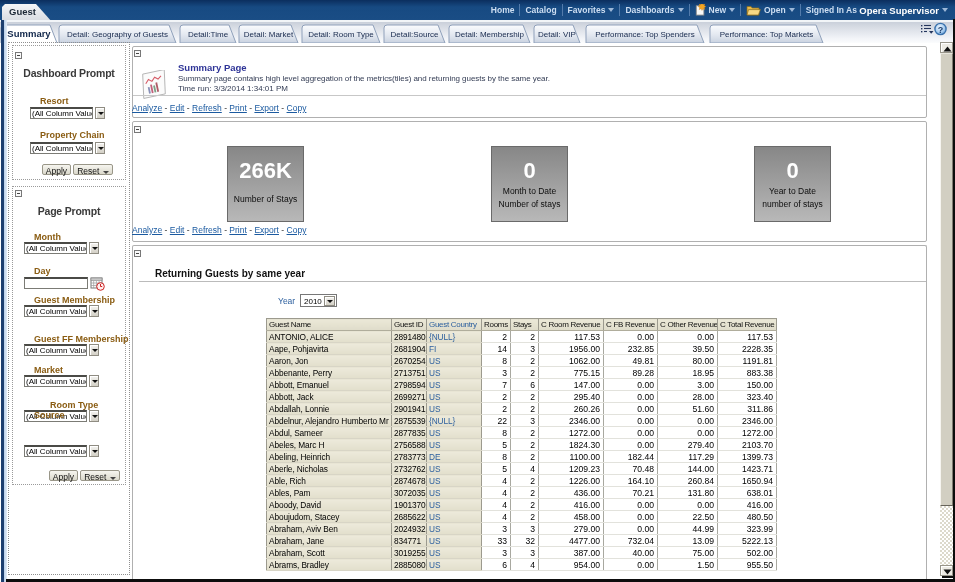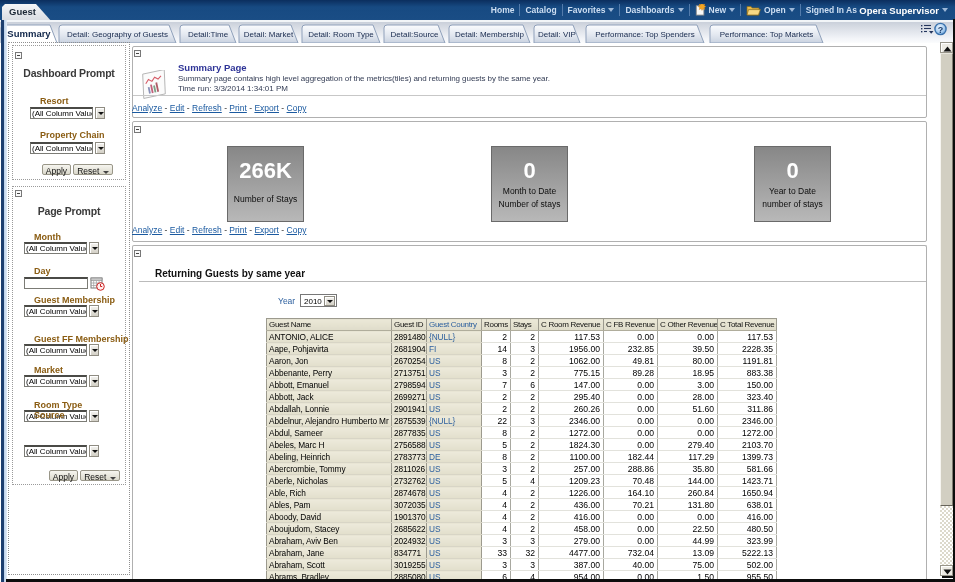--- a/index.html
+++ b/index.html
@@ -257,21 +257,21 @@
     <div class="cbtn" style="left:89px;top:344px;width:10px;height:12px">
       <span class="tri"></span>
     </div>
     <div class="plabel" style="left:24px;top:365px">Market</div>
     <div class="combo" style="left:24px;top:375px;width:63px;height:12px">
       <div class="cfield" style="width:61px;height:10px">(All Column Values)</div>
     </div>
     <div class="cbtn" style="left:89px;top:375px;width:10px;height:12px">
       <span class="tri"></span>
     </div>
-    <div class="plabel" style="left:24px;top:400px">Room Type</div>
+    <div class="plabel" style="left:40px;top:400px">Room Type</div>
     <div class="combo" style="left:24px;top:410px;width:63px;height:12px">
       <div class="cfield" style="width:61px;height:10px">(All Column Values)</div>
     </div>
     <div class="cbtn" style="left:89px;top:410px;width:10px;height:12px">
       <span class="tri"></span>
     </div>
     <div class="plabel" style="left:24px;top:410px">Source</div>
     <div class="combo" style="left:24px;top:445px;width:63px;height:12px">
       <div class="cfield" style="width:61px;height:10px">(All Column Values)</div>
     </div>
@@ -467,31 +467,20 @@
             <td class="c bg">2783773</td>
             <td class="c bg blue">DE</td>
             <td class="c num">8</td>
             <td class="c num">2</td>
             <td class="c num">1100.00</td>
             <td class="c num">182.44</td>
             <td class="c num">117.29</td>
             <td class="c num">1399.73</td>
           </tr>
           <tr>
-            <td class="c bg">Abercrombie, Tommy</td>
-            <td class="c bg">2811026</td>
-            <td class="c bg blue">US</td>
-            <td class="c num">3</td>
-            <td class="c num">2</td>
-            <td class="c num">257.00</td>
-            <td class="c num">288.86</td>
-            <td class="c num">35.80</td>
-            <td class="c num">581.66</td>
-          </tr>
-          <tr>
             <td class="c bg">Aberle, Nicholas</td>
             <td class="c bg">2732762</td>
             <td class="c bg blue">US</td>
             <td class="c num">5</td>
             <td class="c num">4</td>
             <td class="c num">1209.23</td>
             <td class="c num">70.48</td>
             <td class="c num">144.00</td>
             <td class="c num">1423.71</td>
           </tr>

